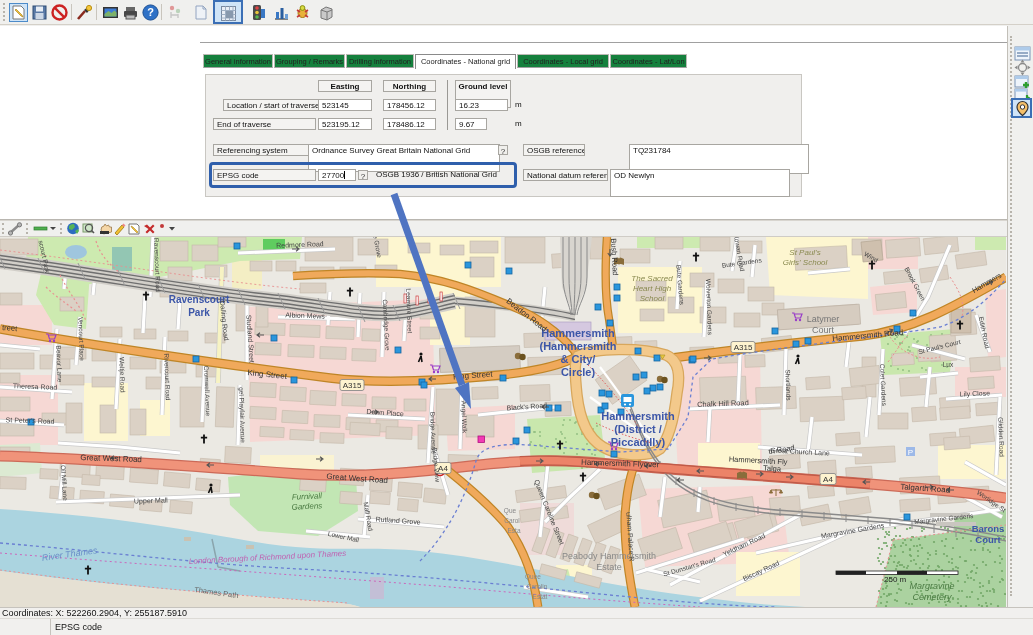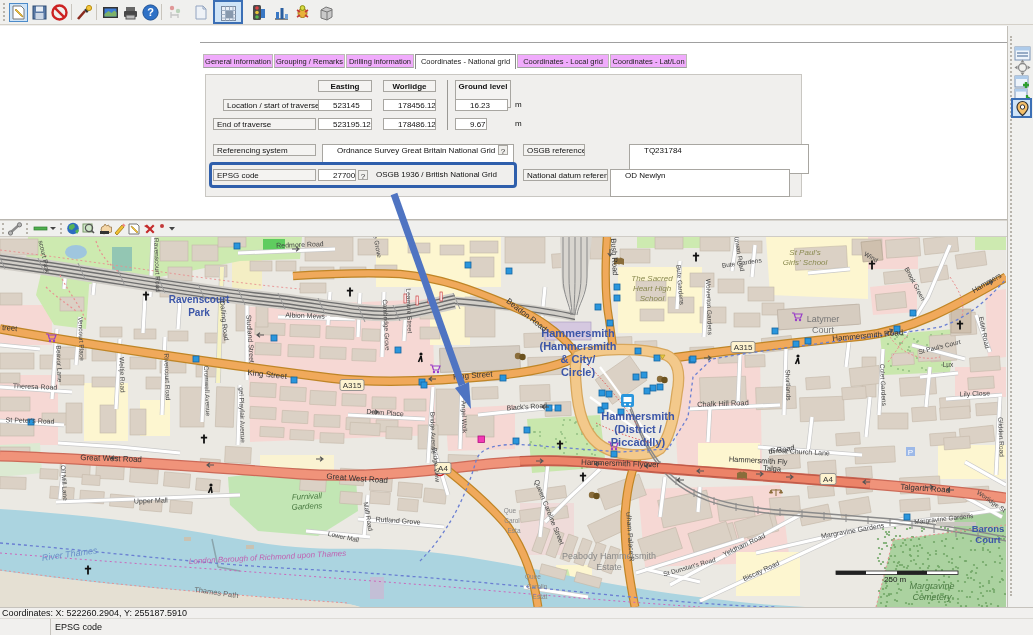--- a/index.html
+++ b/index.html
@@ -9,28 +9,28 @@
 
 
 #toolbar { left:0; top:0; width:1033px; height:25px; background:#f0f0ee; border-bottom:1px solid #d4d0c8; }
 #toolbar .grip { left:3px; top:3px; width:3px; height:18px; border-left:2px dotted #b8b4ac; }
 .tbico { position:absolute; top:3px; width:19px; height:19px; }
 .tbsep { position:absolute; top:4px; width:1px; height:16px; background:#c9c5bd; }
 
 
 #content { left:0; top:26px; width:1007px; height:193px; background:#ffffff; }
 
-.tab { position:absolute; top:28px; height:14px; background:#f0abfc; border:1px solid #bcbab5; border-bottom:1px solid #a0a0a0; font-size:7.5px; color:#222; line-height:13px; text-align:center; white-space:nowrap; overflow:hidden; }
+.tab { position:absolute; top:28px; height:14px; background:#15803d; border:1px solid #bcbab5; border-bottom:1px solid #a0a0a0; font-size:7.5px; color:#222; line-height:13px; text-align:center; white-space:nowrap; overflow:hidden; }
 .tab.active { background:#ffffff; border:1px solid #8a8a8a; border-bottom:none; height:15px; z-index:3; }
 #tabline { left:200px; top:42px; width:807px; height:1px; background:#a0a0a0; }
 
 #formpanel { left:205px; top:74px; width:597px; height:123px; background:#f0efed; border:1px solid #c9c7c2; }
 .fld { position:absolute; font-size:8px; color:#111; white-space:nowrap; }
 .lbox { white-space:nowrap; overflow:hidden; position:absolute; background:#f4f3f1; border:1px solid #a8a6a1; font-size:8px; color:#111; line-height:11px; padding-left:3px; }
-.ibox { white-space:nowrap; overflow:hidden; position:absolute; background:#ffffff; border:1px solid #a8a6a1; font-size:8px; color:#111; line-height:11px; padding-left:14px; }
+.ibox { white-space:nowrap; overflow:hidden; position:absolute; background:#ffffff; border:1px solid #a8a6a1; font-size:8px; color:#111; line-height:11px; padding-left:3px; }
 .hbox { white-space:nowrap; overflow:hidden; position:absolute; background:#f4f3f1; border:1px solid #a8a6a1; font-size:8px; color:#111; line-height:11px; text-align:center; }
 .qbtn { white-space:nowrap; overflow:hidden; position:absolute; background:#f0efec; border:1px solid #a8a6a1; font-size:8px; color:#333; line-height:11px; text-align:center; }
 #epsgbox { left:209px; top:162px; width:308px; height:26px; border:3px solid #2f5fac; border-radius:4px; z-index:2; }
 
 
 #split1 { left:0; top:219px; width:1033px; height:2px; background:#d8d5cf; border-top:1px solid #b9b6b0; }
 #maptb { left:0; top:221px; width:1007px; height:16px; background:#f0f0ee; border-bottom:1px solid #cfccc6; }
 
 
 #map { left:0; top:237px; width:1006px; height:370px; overflow:hidden; background:#eeece4; }
@@ -134,38 +134,38 @@
     <div class="tab" style="left:274px;width:71px">Grouping / Remarks</div>
     <div class="tab" style="left:346px;width:68px">Drilling information</div>
     <div class="tab active" style="left:415px;width:101px">Coordinates - National grid</div>
     <div class="tab" style="left:517px;width:92px">Coordinates - Local grid</div>
     <div class="tab" style="left:610px;width:77px">Coordinates - Lat/Lon</div>
   </div>
   <div id="tabline" class="abs"></div>
   <div id="formpanel" class="abs"></div>
 
   <div class="hbox abs" style="left:318px;top:80px;width:54px;height:12px"><b>Easting</b></div>
-  <div class="hbox abs" style="left:383px;top:80px;width:53px;height:12px"><b>Worlidge</b></div>
+  <div class="hbox abs" style="left:383px;top:80px;width:53px;height:12px"><b>Northing</b></div>
   <div class="hbox abs" style="left:455px;top:80px;width:56px;height:28px"><b>Ground level</b></div>
   <div class="abs" style="left:447px;top:80px;width:1px;height:50px;background:#9a9894"></div>
 
   <div class="lbox abs" style="left:223px;top:99px;width:103px;height:12px">Location / start of traverse</div>
   <div class="ibox abs" style="left:318px;top:99px;width:54px;height:12px">523145</div>
   <div class="ibox abs" style="left:383px;top:99px;width:53px;height:12px">178456.12</div>
   <div class="ibox abs" style="left:455px;top:99px;width:53px;height:12px">16.23</div>
   <div class="fld abs" style="left:515px;top:100px">m</div>
 
   <div class="lbox abs" style="left:213px;top:118px;width:103px;height:12px">End of traverse</div>
   <div class="ibox abs" style="left:318px;top:118px;width:54px;height:12px">523195.12</div>
   <div class="ibox abs" style="left:383px;top:118px;width:53px;height:12px">178486.12</div>
   <div class="ibox abs" style="left:455px;top:118px;width:32px;height:12px">9.67</div>
   <div class="fld abs" style="left:515px;top:119px">m</div>
 
   <div class="lbox abs" style="left:213px;top:144px;width:103px;height:12px">Referencing system</div>
-  <div class="ibox abs" style="left:322px;top:144px;width:192px;height:21px">Ordnance Survey Great Britain National Grid</div>
+  <div class="ibox abs" style="left:308px;top:144px;width:192px;height:28px">Ordnance Survey Great Britain National Grid</div>
   <div class="qbtn abs" style="left:498px;top:145px;width:10px;height:10px">?</div>
   <div class="lbox abs" style="left:523px;top:144px;width:62px;height:12px">OSGB reference</div>
   <div class="ibox abs" style="left:629px;top:144px;width:180px;height:30px">TQ231784</div>
 
   <div id="epsgbox" class="abs"></div>
   <div class="lbox abs" style="left:213px;top:169px;width:103px;height:12px">EPSG code</div>
   <div class="ibox abs" style="left:318px;top:169px;width:38px;height:12px">27700<span style="display:inline-block;width:1px;height:8px;background:#000;vertical-align:-1px"></span></div>
   <div class="qbtn abs" style="left:358px;top:170px;width:10px;height:10px">?</div>
   <div class="fld abs" style="left:376px;top:170px">OSGB 1936 / British National Grid</div>
   <div class="lbox abs" style="left:523px;top:169px;width:85px;height:12px;overflow:hidden;white-space:nowrap">National datum reference</div>

